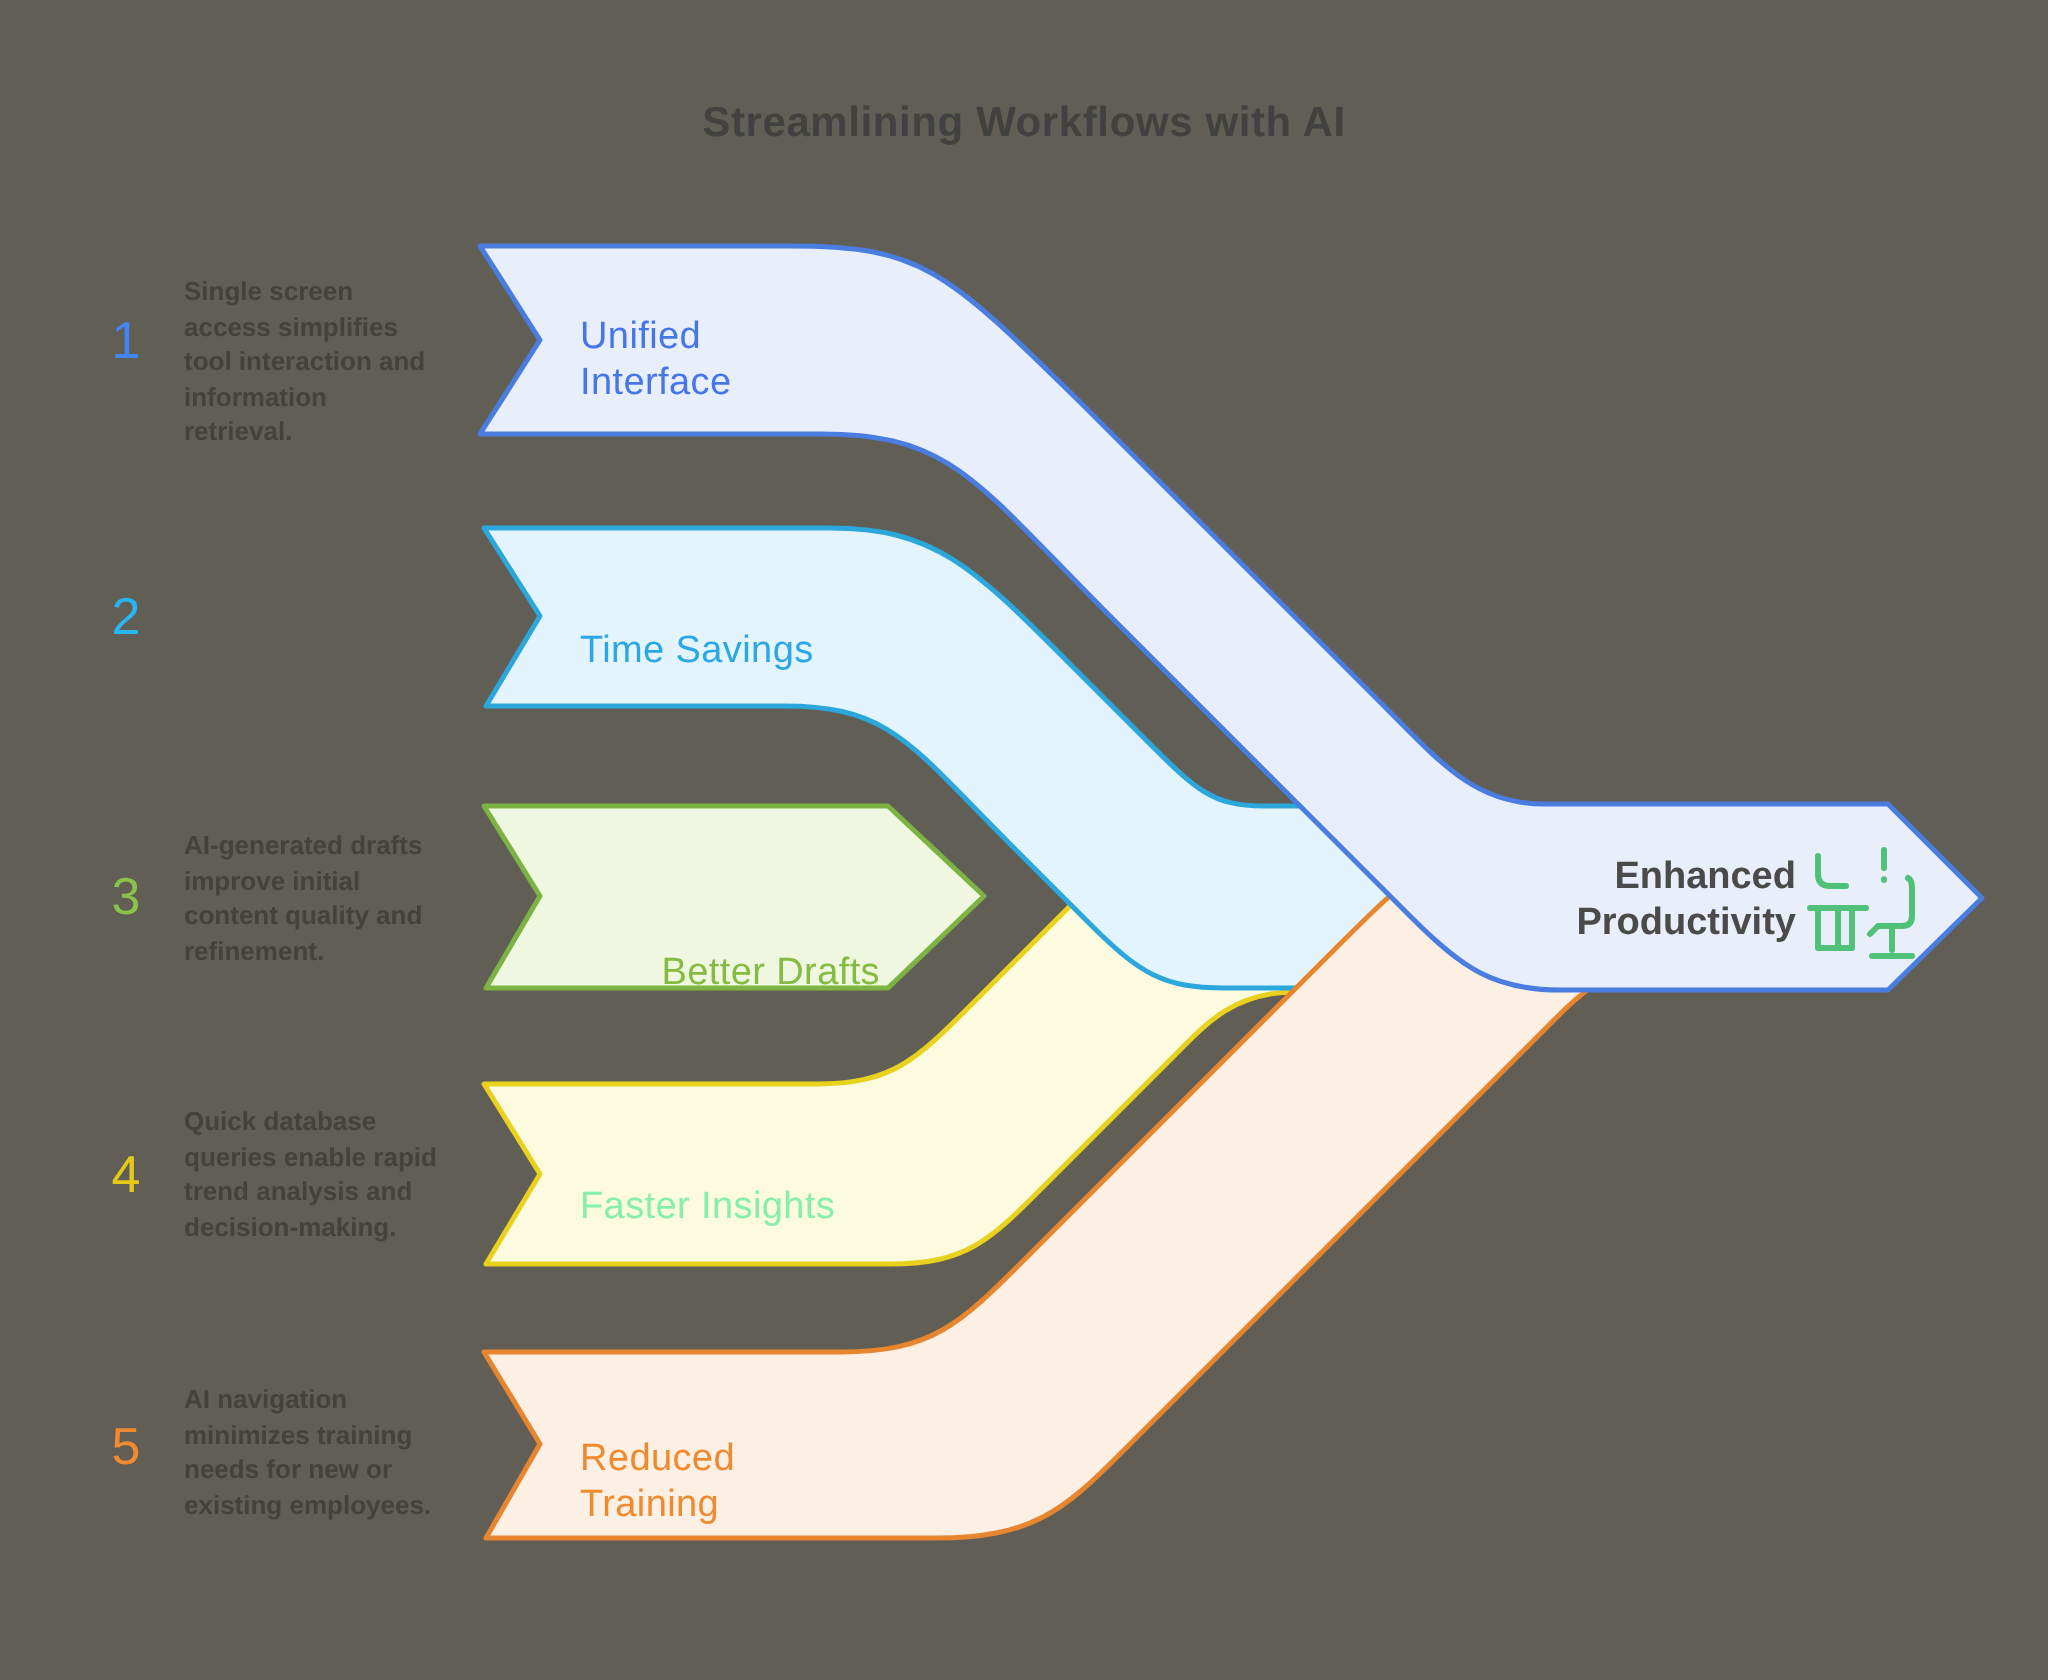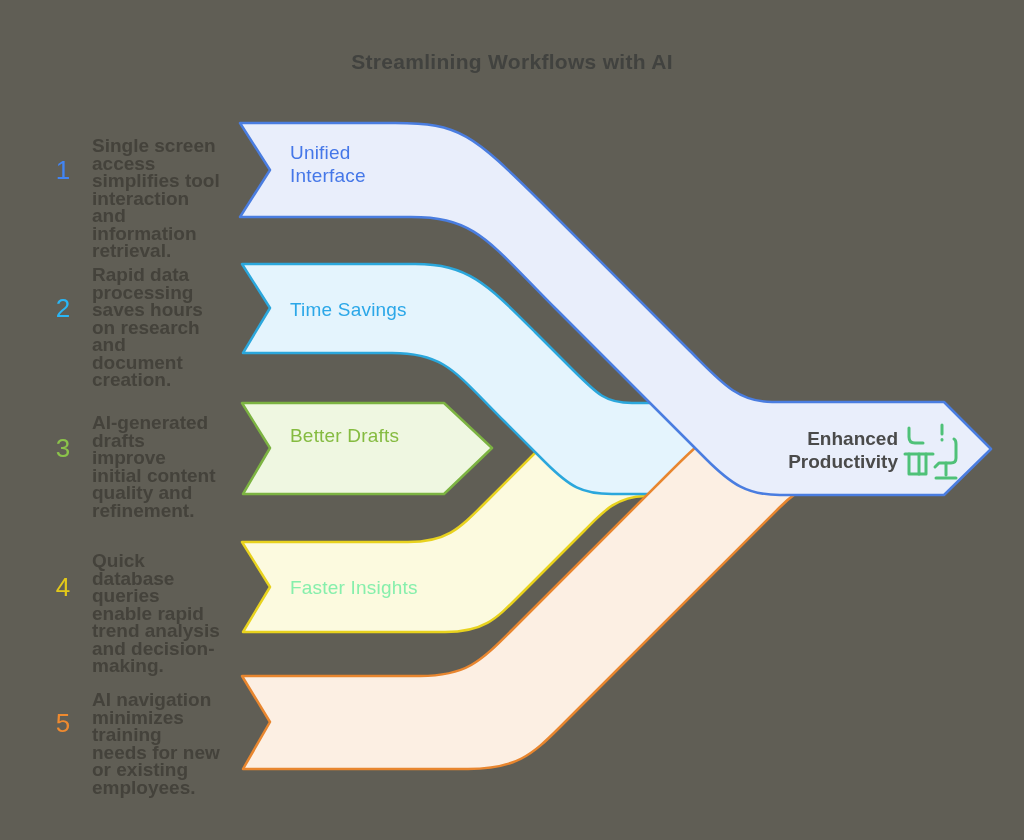--- a/index.html
+++ b/index.html
@@ -19,27 +19,28 @@
     letter-spacing:.3px;
   }
   svg.bands{position:absolute;left:0;top:0;}
   .num{
     position:absolute;left:48px;width:30px;height:32px;
     text-align:center;
     font-size:26px;line-height:32px;font-weight:500;
   }
   .desc{
     position:absolute;left:92px;width:128px;
-    font-size:19px;line-height:17.5px;font-weight:bold;
+    font-size:13px;line-height:17.5px;font-weight:bold;
     color:#44423B;
   }
   .band-label{
     position:absolute;left:290px;
     font-size:19px;line-height:22.5px;font-weight:400;
     letter-spacing:.2px;
+    margin-top:16px;
   }
   .result-label{
     position:absolute;left:740px;top:427px;width:158px;
     text-align:right;
     font-size:19px;line-height:23px;font-weight:700;
     color:#4A4A4A;
   }
   .result-icon{position:absolute;left:902px;top:422px;}
 </style>
 </head>
@@ -62,29 +63,29 @@
     <path stroke-width="2.5" stroke-linejoin="round" d="M 240,123 H 395 C 460,123 472,134 540,201 L 690,351 C 720,381 737,402 772,402 H 944 L 991,449 L 944,495 H 780 C 747,495 731,484 706,459 L 556,309 C 488,241 476,217 411,217 H 240 L 270,170 Z" fill="#E9EEFB" stroke="#4A7DE0"></path>
   </svg>
 
   <div class="num" style="top: 154px; color: rgb(66, 133, 244);">1</div>
   <div class="num" style="top: 292px; color: rgb(41, 182, 246);">2</div>
   <div class="num" style="top: 432px; color: rgb(139, 195, 74);">3</div>
   <div class="num" style="top: 571px; color: rgb(227, 201, 25);">4</div>
   <div class="num" style="top: 707px; color: rgb(239, 138, 47);">5</div>
 
   <div class="desc" style="top:137px">Single screen access simplifies tool interaction and information retrieval.</div>
-  <div class="desc" style="top:266px">Rapid data processing saves hours on research and document creation.</div>
   <div class="desc" style="top:414px">AI-generated drafts improve initial content quality and refinement.</div>
   <div class="desc" style="top:691px">AI navigation minimizes training needs for new or existing employees.</div>
   <div class="desc" style="top:552px">Quick database queries enable rapid trend analysis and decision-making.</div>
 
   <div class="band-label" style="top: 142px; width: 110px; color: rgb(69, 119, 232);">Unified Interface</div>
   <div class="band-label" style="top: 299px; width: 150px; color: rgb(43, 167, 232);">Time Savings</div>
-  <div class="band-label" style="top: 425px; width: 150px; color: rgb(133, 187, 64);">Better Drafts</div>
+  <div class="band-label" style="top: 460px; width: 150px; color: rgb(133, 187, 64); text-align: right;">Better Drafts</div>
   <div class="band-label" style="top: 577px; width: 150px; color: #86efac;">Faster Insights</div>
+  <div class="band-label" style="top: 703px; width: 100px; color: rgb(239, 138, 47);">Reduced Training</div>
 
   <div class="result-label" style="color: rgb(74, 74, 74);">Enhanced Productivity</div>
 
   <svg class="result-icon" width="66" height="60" viewBox="0 0 66 60" fill="none" stroke-linecap="round" stroke-linejoin="round" stroke-width="3">
     <g stroke="#4FC178">
       <path d="M 7,6 L 7,15 Q 7,21 13,21 L 21,21"></path>
       <path d="M 3,32 L 31,32"></path>
       <path d="M 7,32 L 7,52 L 24,52 L 24,32"></path>
       <path d="M 17,32 L 17,52"></path>
       <path d="M 40,3 L 40,12"></path>

